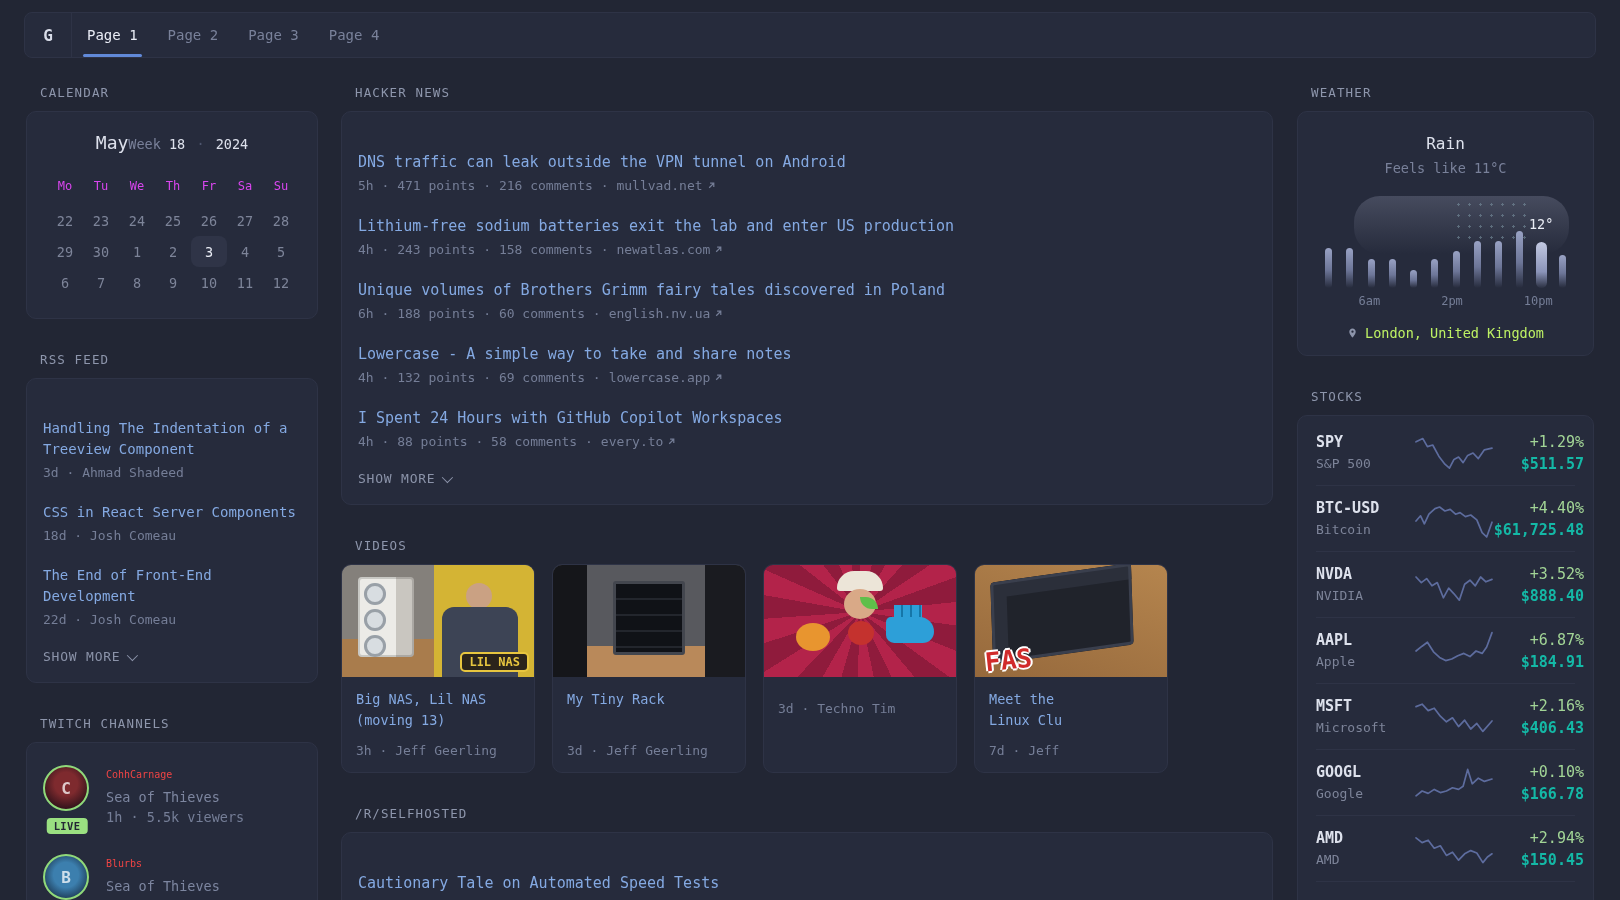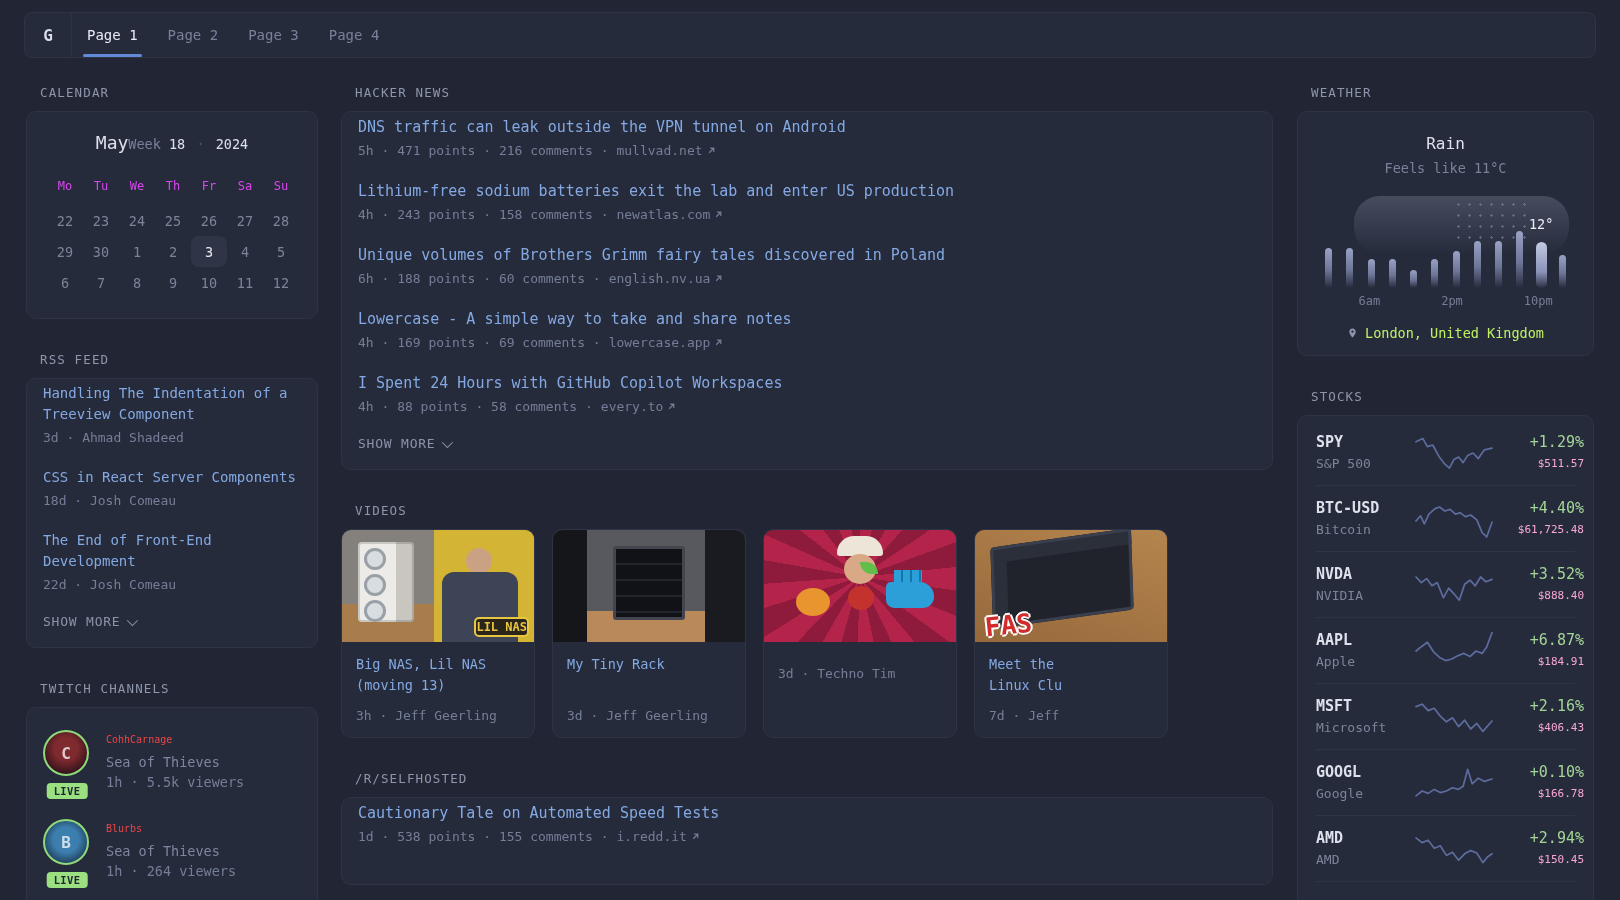--- a/index.html
+++ b/index.html
@@ -61,21 +61,21 @@
   }
   .cal-day {
     height:31px; display:flex; align-items:center; justify-content:center;
     font-size:13.5px; color:#7d8499;
   }
   .cal-day.sel {
     background:#2f3447; border-radius:8px; color:#e9ecf5;
   }
 
   
-  .feed { padding:4px 16px 18px 16px; }
+  .feed { padding:39px 16px 18px 16px; }
   .feed-item { margin-bottom:20px; }
   .item-title { font-size:14px; line-height:21px; color:#84a9e2; cursor:pointer; white-space:pre-line; }
   .item-title.lg { font-size:15px; line-height:22px; }
   .meta-line { font-size:13px; line-height:19px; color:#757e97; margin-top:3px; }
   .meta-link { margin-left:8px; }
   .arrow-ic { width:11px; height:11px; margin-left:3px; vertical-align:-1px; }
   .show-more {
     font-size:13px; letter-spacing:.06em; color:#8b93a9; cursor:pointer;
     display:flex; align-items:center; gap:7px; margin-top:2px;
   }
@@ -118,21 +118,21 @@
   .t1 .half { position:absolute; right:0; top:0; width:52%; height:100%; background:#d4b434; }
   .t1 .tower { position:absolute; left:16px; top:12px; width:56px; height:80px;
     background:linear-gradient(90deg,#ecebe7 0 68%,#c9c6c0 68% 100%); border-radius:4px;
     box-shadow:inset 0 0 0 2px rgba(0,0,0,.15); }
   .t1 .fan { position:absolute; width:22px; height:22px; border-radius:50%; background:#d8dde1;
     box-shadow:inset 0 0 0 3px #99a0a7; left:22px; }
   .t1 .f1{top:18px} .t1 .f2{top:44px} .t1 .f3{top:70px}
   .t1 .head { position:absolute; right:42px; top:18px; width:26px; height:26px; border-radius:50%; background:#caa183; }
   .t1 .shirt { position:absolute; right:16px; top:42px; width:76px; height:70px; border-radius:12px 12px 0 0; background:#3d4455; }
   .t1 .banner { position:absolute; right:5px; bottom:5px; background:#2b241b; color:#e8c63f;
-    font-weight:bold; font-size:12px; padding:1px 0; border:2px solid #e8c63f; border-radius:5px; white-space:nowrap; }
+    font-weight:bold; font-size:12px; padding:1px 7px; border:2px solid #e8c63f; border-radius:5px; white-space:nowrap; }
   .t2 { background:#3e7da8; }
   .t2 .face { position:absolute; left:0; right:0; top:36px; bottom:22px; background:linear-gradient(180deg,#dadddf,#b9bec3); }
   .t2 .ports { position:absolute; left:10px; right:44px; top:52px; height:28px;
     background:repeating-linear-gradient(90deg,#1a1d22 0 15px,#454b54 15px 19px); }
   .t2 .jack { position:absolute; right:14px; top:52px; width:22px; height:28px; background:#22262c; }
   .t2 .txt1 { position:absolute; top:2px; left:0; right:0; text-align:center; font-size:19px; font-weight:bold;
     color:#d42424; letter-spacing:0;
     text-shadow:-2px 0 #fff,2px 0 #fff,0 -2px #fff,0 2px #fff,-1px -1px #fff,1px 1px #fff; white-space:nowrap; }
   .t2 .txt2 { position:absolute; bottom:2px; left:6px; font-size:19px; font-weight:bold; color:#fff;
     text-shadow:-2px 0 #7a2fd0,2px 0 #7a2fd0,0 -2px #7a2fd0,0 2px #7a2fd0,-1px -1px #7a2fd0,1px 1px #7a2fd0; white-space:nowrap; }
@@ -189,21 +189,21 @@
   .stocks { padding:4px 18px; }
   .stock-row { display:flex; align-items:center; padding:12px 0; border-top:1px solid #2e3346; cursor:pointer; }
   .stock-row:first-child { border-top:none; }
   .stock-id { width:100px; flex:0 0 100px; }
   .stock-sym { font-size:15px; font-weight:bold; color:#dde1ec; line-height:20px; }
   .stock-name { font-size:13px; color:#7d8499; line-height:18px; margin-top:3px; }
   .stock-spark { flex:1 1 auto; display:flex; justify-content:center; }
   .spark { width:76px; height:40px; overflow:visible; }
   .stock-vals { width:92px; flex:0 0 92px; text-align:right; }
   .stock-change { font-size:15px; color:#a2d596; line-height:20px; }
-  .stock-price { font-size:11px; color:#f9a8d4; line-height:18px; margin-top:3px; white-space:nowrap; }
+  .stock-price { font-size:15px; color:#14b8a6; line-height:18px; margin-top:3px; white-space:nowrap;font-weight:bold; }
 </style>
 </head>
 <body>
 
 <div class="page">
 
   <div class="nav">
     <div class="nav-logo">G</div>
     <div class="nav-tabs">
       <div class="tab active">Page 1</div>
@@ -336,21 +336,21 @@
                 </svg></div>
           </div>
           <div class="feed-item">
             <div class="item-title lg">Unique volumes of Brothers Grimm fairy tales discovered in Poland</div>
             <div class="meta-line"><span>6h · 188 points · 60 comments ·</span><span class="meta-link">english.nv.ua</span><svg class="arrow-ic" viewBox="0 0 24 24" fill="none" stroke="#757e97" stroke-width="2.6">
                   <path d="M7 17L17 7M9 7h8v8"></path>
                 </svg></div>
           </div>
           <div class="feed-item">
             <div class="item-title lg">Lowercase - A simple way to take and share notes</div>
-            <div class="meta-line"><span>4h · 169 points · 69 comments ·</span><span class="meta-link">lowercase.app</span><svg class="arrow-ic" viewBox="0 0 24 24" fill="none" stroke="#757e97" stroke-width="2.6">
+            <div class="meta-line"><span>4h · 132 points · 69 comments ·</span><span class="meta-link">lowercase.app</span><svg class="arrow-ic" viewBox="0 0 24 24" fill="none" stroke="#757e97" stroke-width="2.6">
                   <path d="M7 17L17 7M9 7h8v8"></path>
                 </svg></div>
           </div>
           <div class="feed-item">
             <div class="item-title lg">I Spent 24 Hours with GitHub Copilot Workspaces</div>
             <div class="meta-line"><span>4h · 88 points · 58 comments ·</span><span class="meta-link">every.to</span><svg class="arrow-ic" viewBox="0 0 24 24" fill="none" stroke="#757e97" stroke-width="2.6">
                   <path d="M7 17L17 7M9 7h8v8"></path>
                 </svg></div>
           </div>
 

